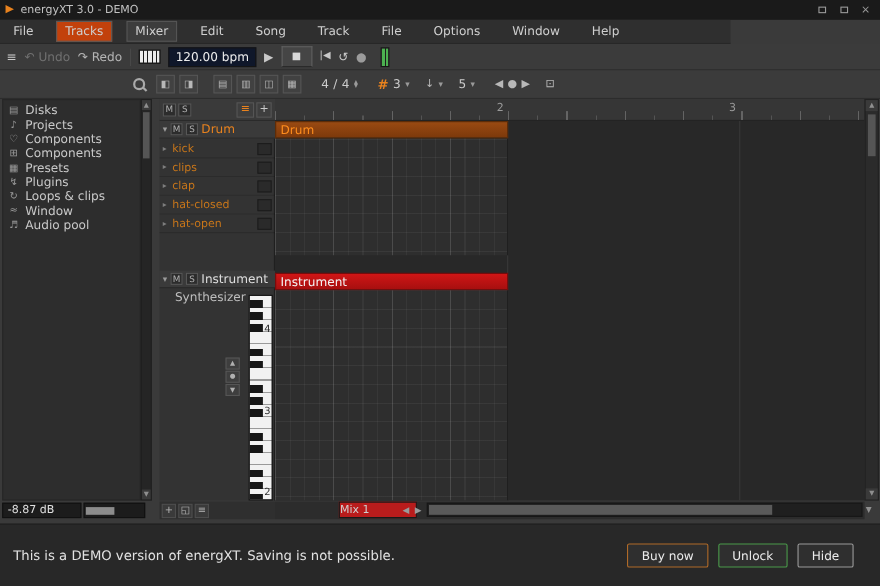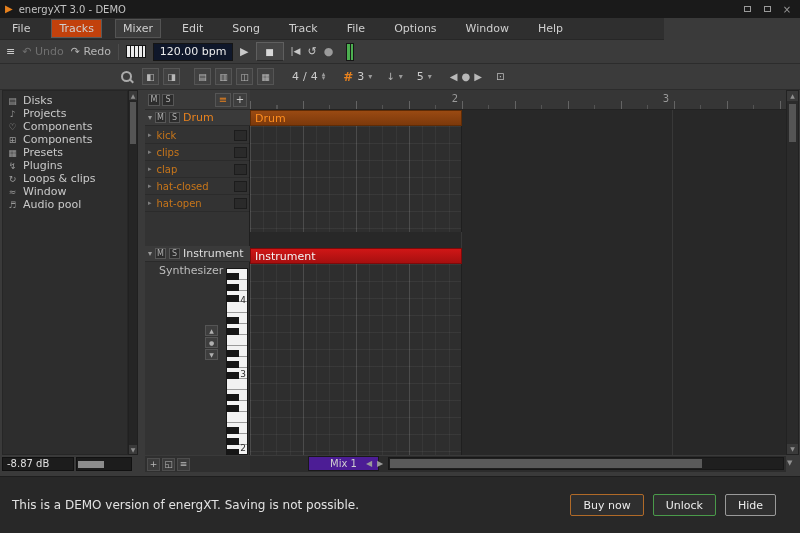--- a/index.html
+++ b/index.html
@@ -108,21 +108,21 @@
     background-image:
       repeating-linear-gradient(to bottom, rgba(255,255,255,0.05) 0 1px, transparent 1px 17px),
       repeating-linear-gradient(to right, rgba(255,255,255,0.10) 0 1px, transparent 1px 53px),
       repeating-linear-gradient(to right, rgba(255,255,255,0.045) 0 1px, transparent 1px 13.25px);
     border-right:1px solid #1f1f1f; }
   .grid-drum { top:36px; height:106px; }
   .grid-inst { top:174px; height:191px; }
 
   
   .mixrow { position:absolute; left:250px; top:456px; width:536px; height:16px; background:#2c2c2c; }
-  .mix-tab { position:absolute; left:58px; top:0; width:71px; height:15px; background:#4c1d95; border:1px solid #191919; color:#cfcfcf; font-size:10px; text-align:center; line-height:13px; }
+  .mix-tab { position:absolute; left:58px; top:0; width:71px; height:15px; background:#b91c1c; border:1px solid #191919; color:#cfcfcf; font-size:10px; text-align:left; line-height:13px; }
   .mix-arrow { position:absolute; top:3px; color:#9a9a9a; font-size:8px; }
   .hscroll { position:absolute; left:138px; top:1px; width:396px; height:13px; background:#1f1f1f; border:1px solid #171717; }
   .hscroll-thumb { position:absolute; left:1px; top:1px; width:312px; height:9px; background:#5a5a5a; }
 
   
   .vscroll { position:absolute; left:786px; top:90px; width:13px; height:365px; background:#2b2b2b; border:1px solid #222; }
   .vs-arrow { position:absolute; left:0; width:11px; height:10px; background:#3a3a3a; color:#8f8f8f; font-size:6px; text-align:center; line-height:10px; }
   .vs-thumb { position:absolute; left:2px; top:13px; width:7px; height:38px; background:#555; }
   .corner-arrow { position:absolute; left:787px; top:459px; color:#8f8f8f; font-size:7px; }
 

